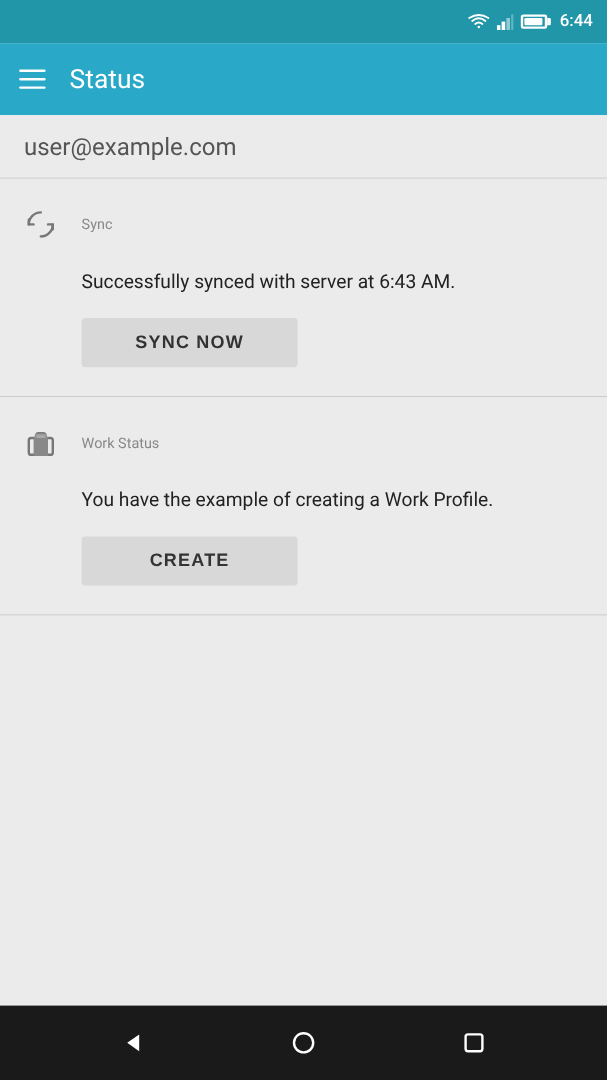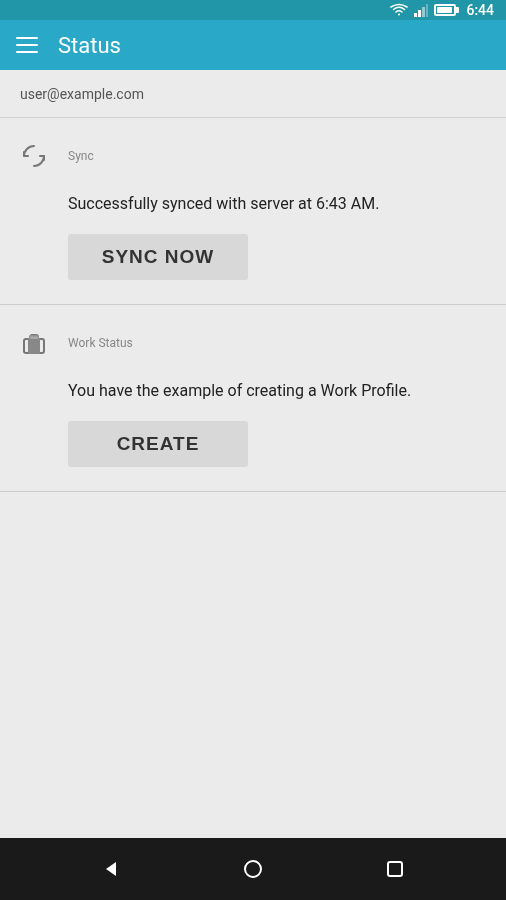--- a/index.html
+++ b/index.html
@@ -14,21 +14,21 @@
       font-family: 'Roboto', Arial, sans-serif;
       background: #e8e8e8;
       overflow: hidden;
       display: flex;
       flex-direction: column;
     }
 
     
     .status-bar {
       background: #2196a8;
-      height: 20px;
+      height: 36px;
       display: flex;
       align-items: center;
       justify-content: flex-end;
       padding: 0 12px;
     }
 
     .status-icons {
       display: flex;
       align-items: center;
       gap: 6px;
@@ -69,21 +69,21 @@
     .time {
       color: white;
       font-size: 14px;
       font-weight: 500;
       margin-left: 4px;
     }
 
     
     .app-bar {
       background: #29a8c7;
-      height: 50px;
+      height: 60px;
       display: flex;
       align-items: center;
       padding: 0 16px;
       gap: 20px;
     }
 
     .hamburger-icon {
       display: flex;
       flex-direction: column;
       gap: 5px;
@@ -115,21 +115,21 @@
 
     
     .user-email-row {
       background: #ebebeb;
       padding: 14px 20px;
       border-bottom: 1px solid #d0d0d0;
     }
 
     .user-email {
       color: #555;
-      font-size: 14px;
+      font-size: 20px;
     }
 
     
     .section {
       background: #ebebeb;
       padding: 20px 16px 24px 16px;
       border-bottom: 1px solid #cccccc;
     }
 
     .section-header {
@@ -163,21 +163,21 @@
       line-height: 1.5;
       margin-bottom: 18px;
       margin-top: 18px;
     }
 
     .action-button {
       background: #d8d8d8;
       border: none;
       border-radius: 3px;
       padding: 12px 24px;
-      font-size: 19px;
+      font-size: 15px;
       font-weight: 700;
       letter-spacing: 1px;
       color: #333;
       cursor: pointer;
       text-transform: uppercase;
       min-width: 180px;
     }
 
     
     .spacer {

